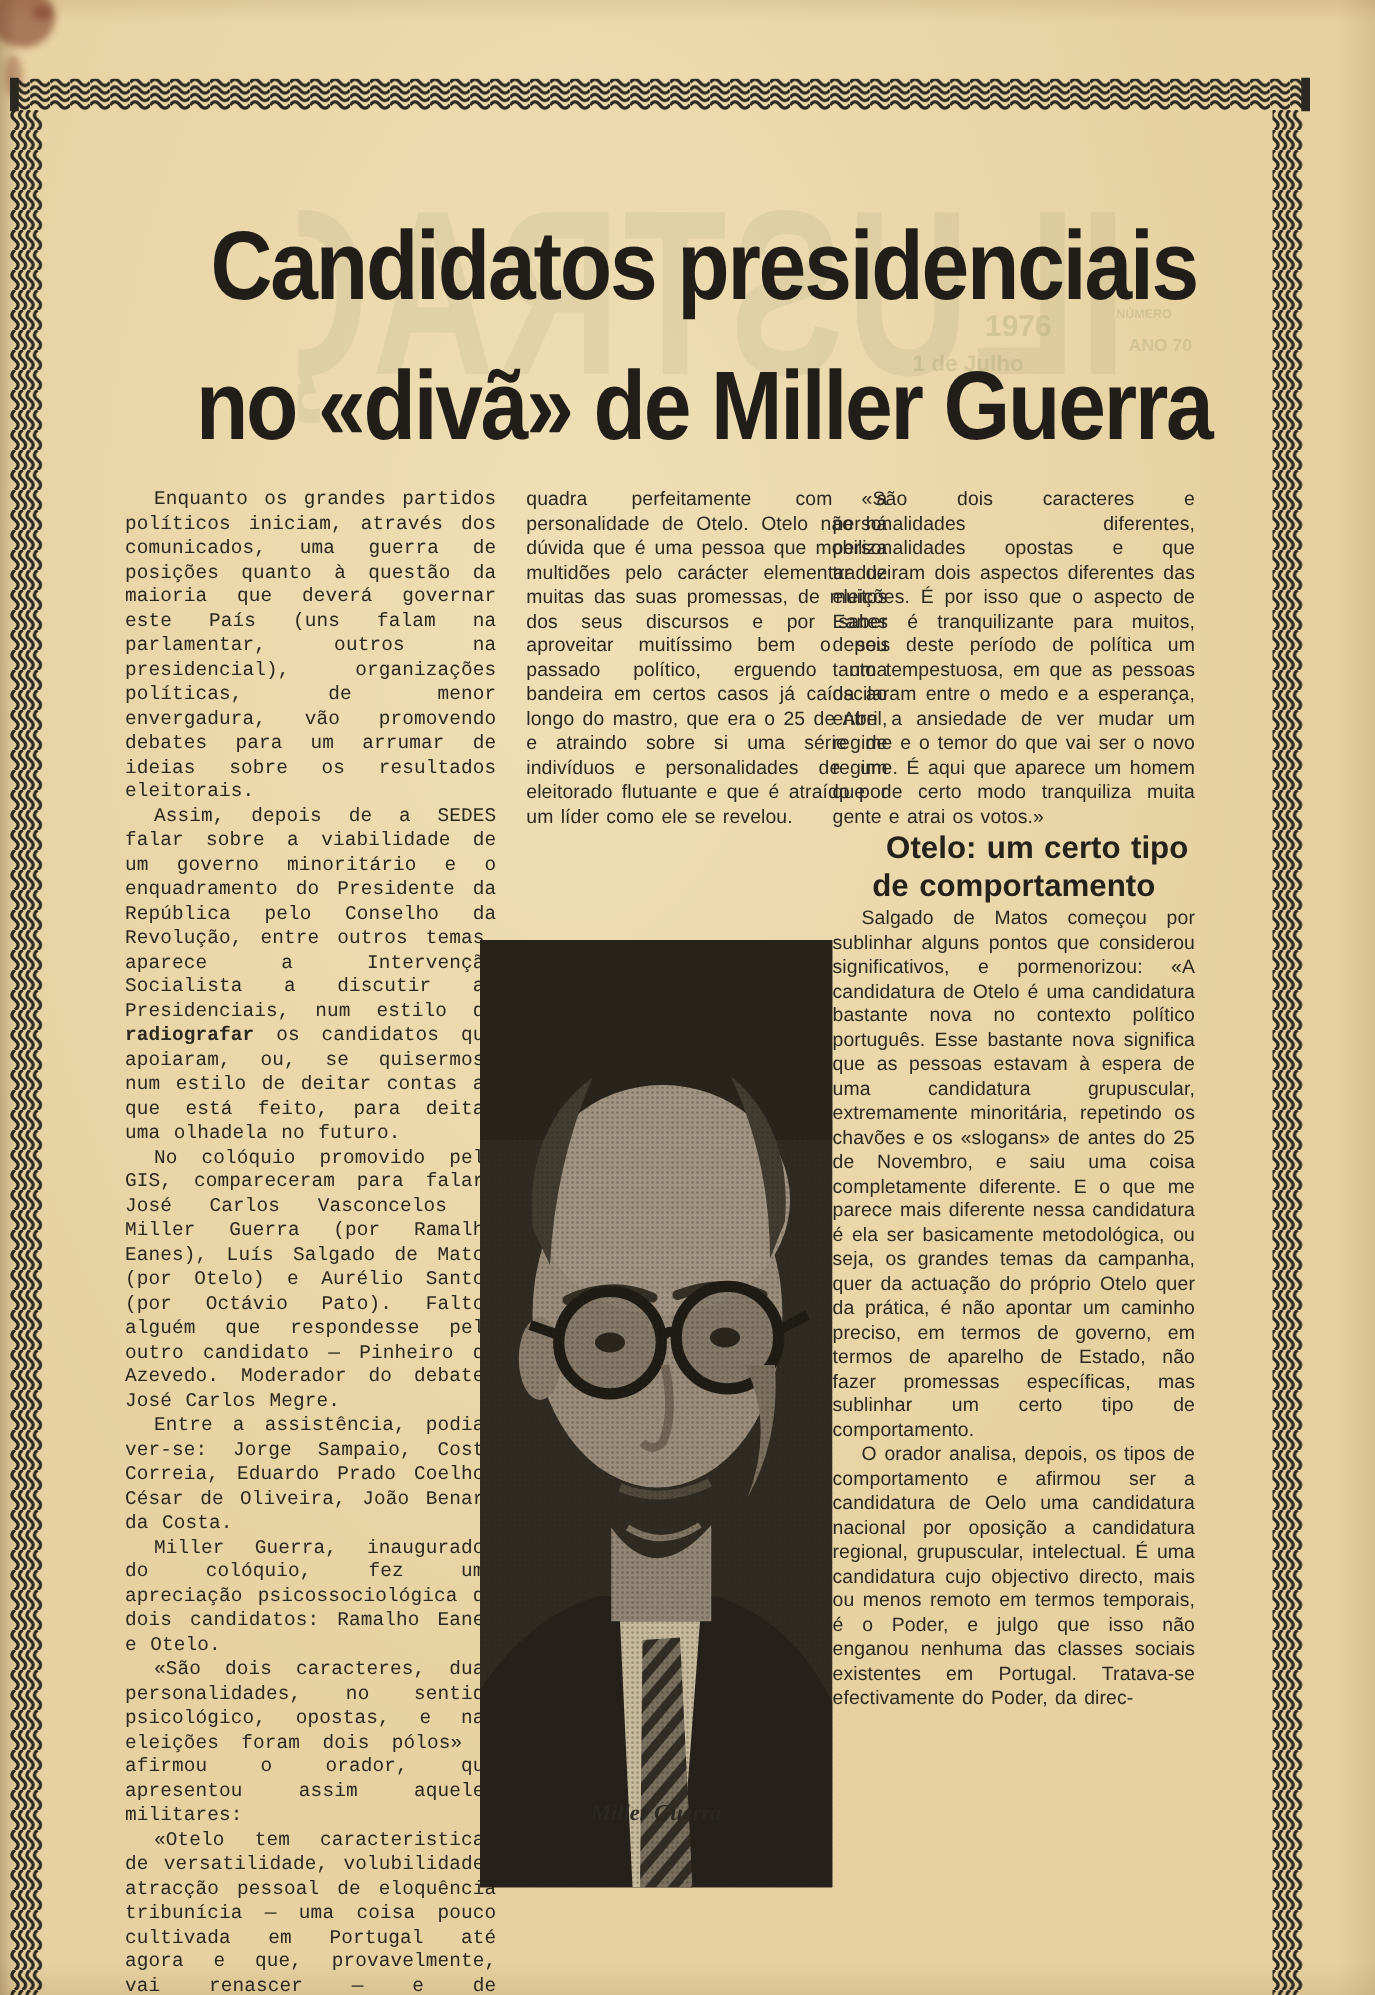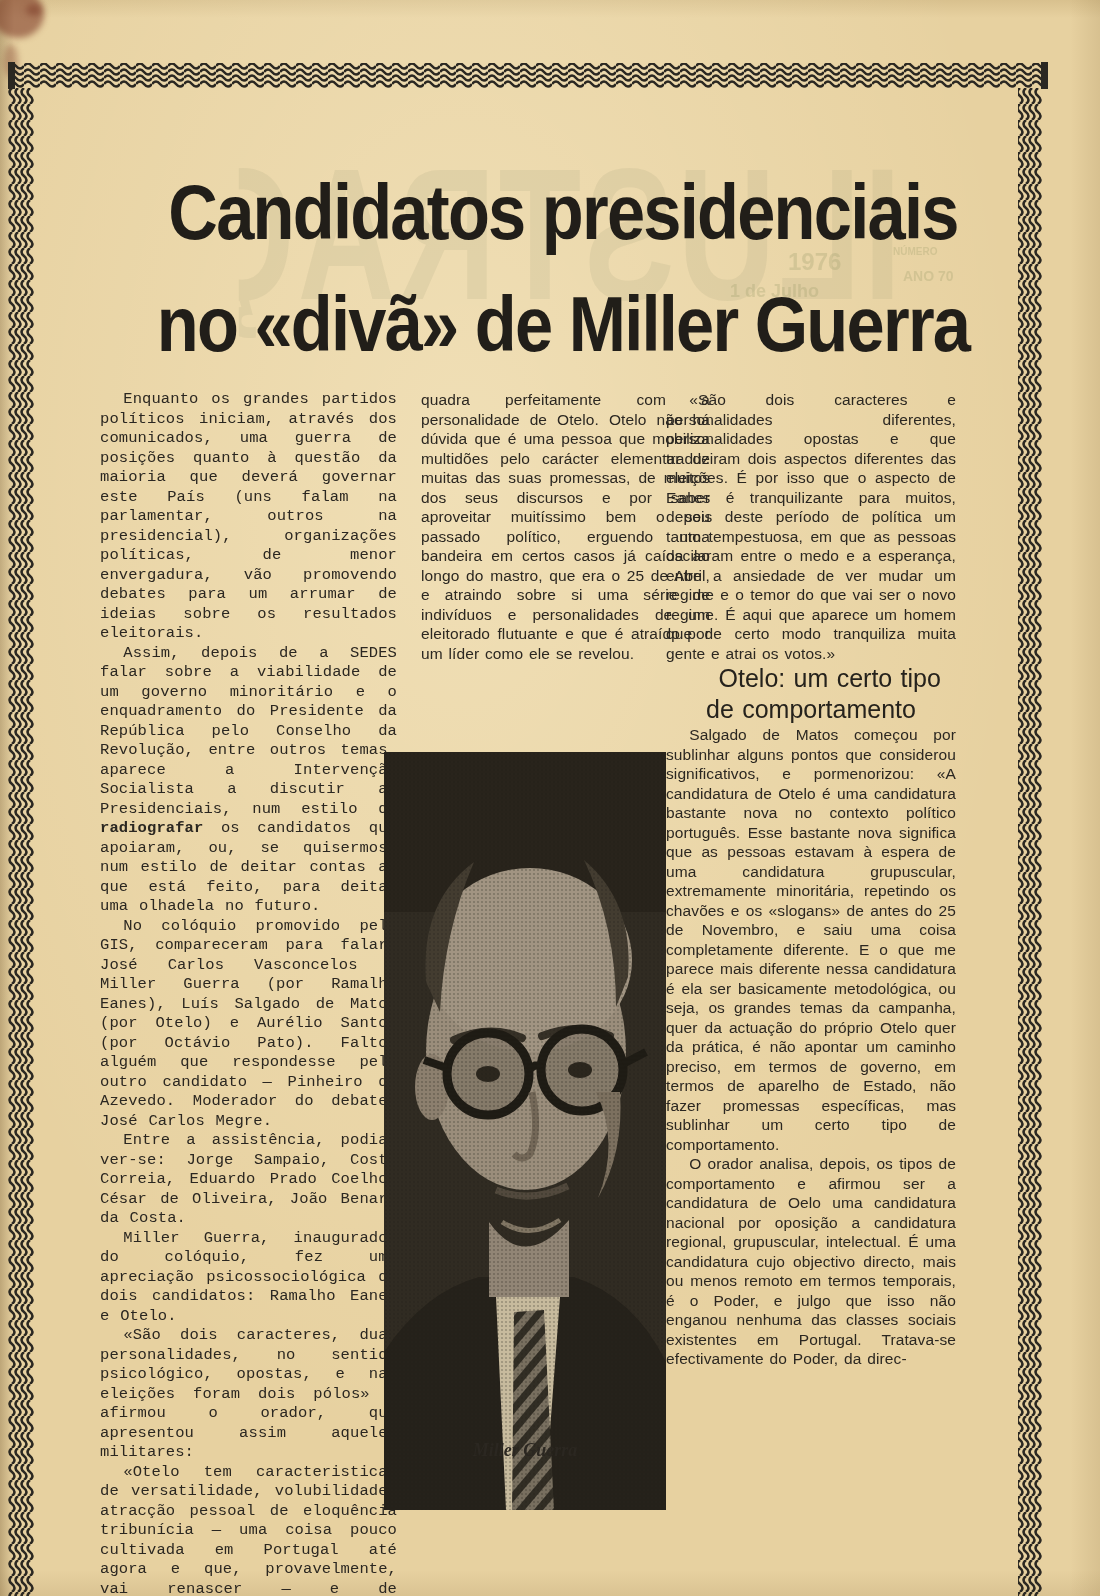--- a/index.html
+++ b/index.html
@@ -40,21 +40,21 @@
     position:absolute;top:390px;
     font-size:15.5px;line-height:19.5px;text-align:justify;
     letter-spacing:.1px;word-spacing:1.4px;color:#2b2721;
   }
   .col p{margin:0;text-indent:1.5em;}
   .col p.noindent{text-indent:0;}
   #col1{left:100px;width:297px;font-family:Liberation Mono, monospace;}
   #col2{left:381px;width:289px;margin-left:40px;}
   #col3{left:666px;width:290px;}
   .subhead{
-    margin:24px 0 14px 0;text-align:center;font-weight:400;
+    margin:24px 0 14px 0;text-align:center;font-weight:700;
     font-size:25px;line-height:31px;letter-spacing:0;text-indent:0;
     color:#25221c;
   }
   .photo{
     position:absolute;left:384px;top:752px;width:282px;height:758px;z-index:2;
   }
   .caption{
     position:absolute;left:384px;top:1440px;width:282px;text-align:center;
     font-family:"Liberation Serif",serif;font-style:italic;font-weight:700;
     font-size:18px;color:#2b2721;z-index:2;

